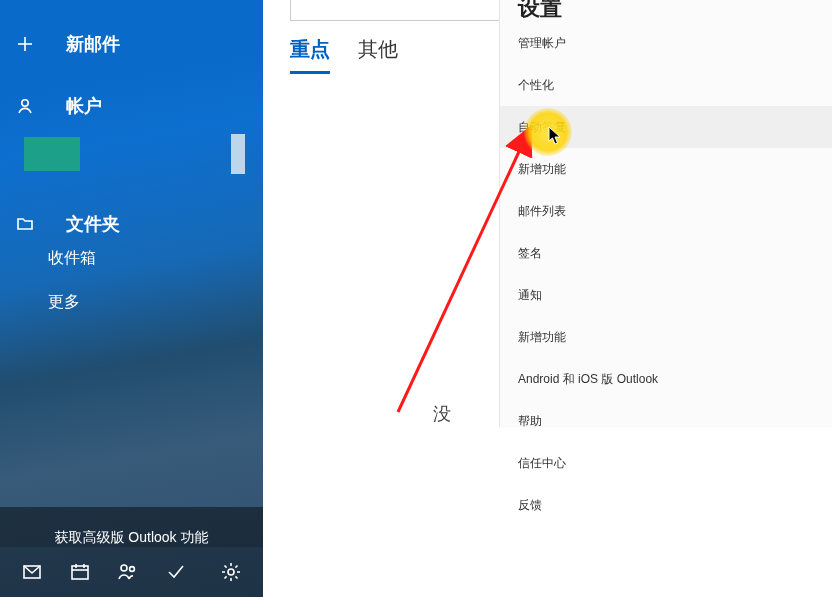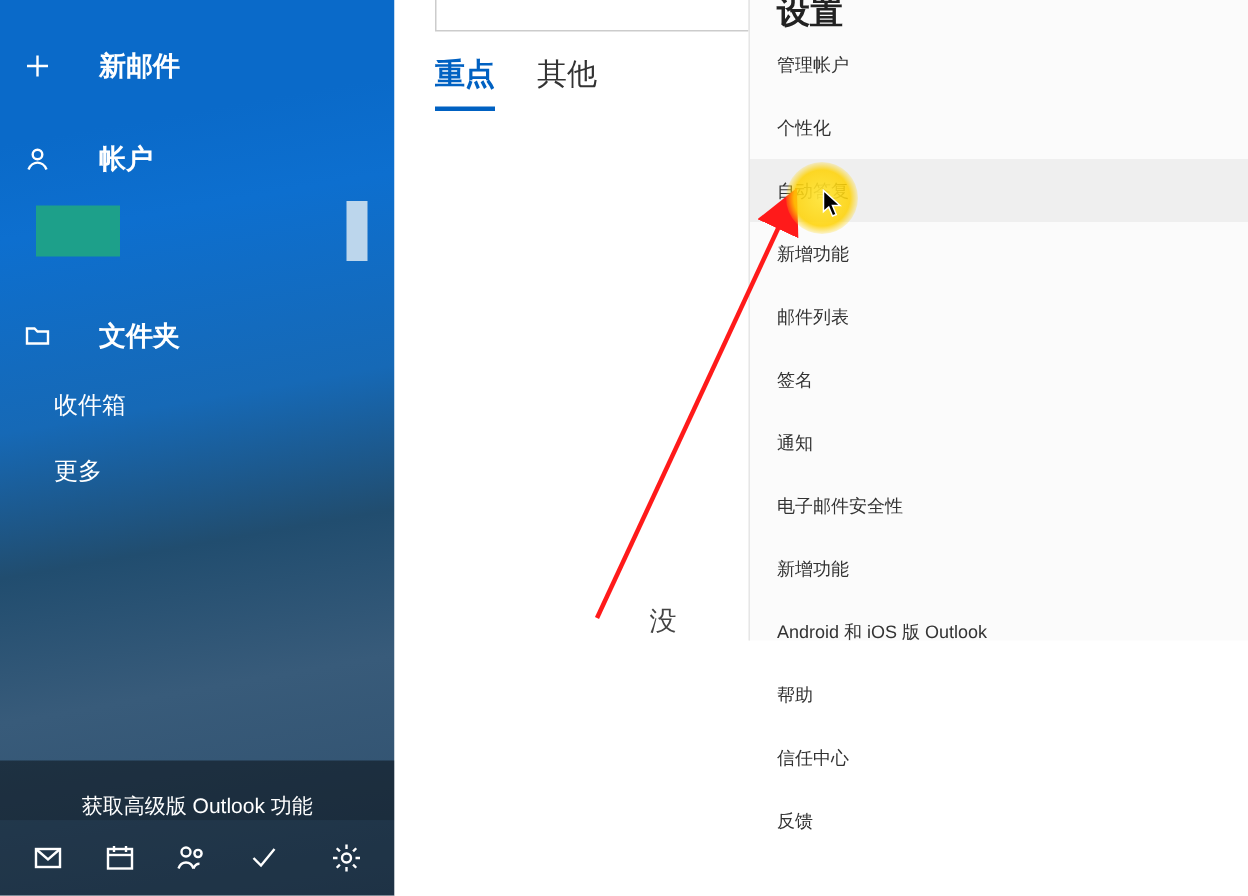--- a/index.html
+++ b/index.html
@@ -8,21 +8,21 @@
   
   .sidebar {
     position: absolute; left: 0; top: 0; width: 263px; height: 597px;
     background: linear-gradient(170deg, #0a6ac9 0%, #0a6ac9 15%, #0d6fcf 25%, #1669b6 45%, #214d6f 60%, #385b7a 75%, #2f4e6b 100%);
     color: #fff;
   }
   .sidebar .top-spacer { height: 20px; }
   .side-row { display: flex; align-items: center; height: 48px; padding-left: 12px; font-size: 17px; cursor: pointer; gap: 28px; }
   .side-row .ico { width: 26px; display: inline-flex; align-items: center; justify-content: center; }
   .side-row.header { font-weight: 600; font-size: 18px; }
-  .side-sub { display: flex; align-items: center; height: 44px; padding-left: 36px; font-size: 16px; cursor: pointer; }
+  .side-sub { display: flex; height: 44px; padding-left: 48px; font-size: 16px; cursor: pointer; }
   .account-block { margin: 4px 18px 8px 24px; height: 40px; display: flex; align-items: center; }
   .account-swatch { width: 56px; height: 34px; background:#1da08a; }
   .account-sel { width: 14px; height: 40px; background:#bcd6ec; margin-left: auto; }
   .upgrade-bar { position: absolute; bottom: 50px; left: 0; right: 0; height: 40px; background: rgba(0,0,0,0.45); display:flex; align-items:flex-end; justify-content:center; font-size:14px; color:#fff; cursor:pointer;}
   .bottom-icons { position: absolute; bottom: 0; left:0; right:0; height:50px; background: rgba(0,0,0,0.35); display:flex; align-items:center; justify-content:flex-start; padding: 0 8px; }
   .bottom-icons .bic { width: 48px; height:48px; display:inline-flex; align-items:center; justify-content:center; cursor:pointer;}
   .bottom-icons svg, .side-row svg { stroke:#fff; stroke-width:1.6; fill:none; }
 
   
   .main { position:absolute; left:263px; top:0; width:569px; height:597px; background:#fff; }
@@ -149,21 +149,20 @@
 <div class="settings">
   <div class="title">设置</div>
   <div class="list">
     <div class="item"><span>管理帐户</span></div>
     <div class="item"><span>个性化</span></div>
     <div class="item highlight"><span>自动答复</span></div>
     <div class="item"><span>新增功能</span></div>
     <div class="item"><span>邮件列表</span></div>
     <div class="item"><span>签名</span></div>
     <div class="item"><span>通知</span></div>
-    <div class="item"><span>电子邮件安全性</span></div>
     <div class="item"><span>新增功能</span></div>
     <div class="item"><span>Android 和 iOS 版 Outlook</span></div>
     <div class="item"><span>帮助</span></div>
     <div class="item"><span>信任中心</span></div>
     <div class="item"><span>反馈</span></div>
   </div>
 </div>
 
 <svg class="red-arrow" width="180" height="320" viewBox="0 0 180 320">
   <defs>

